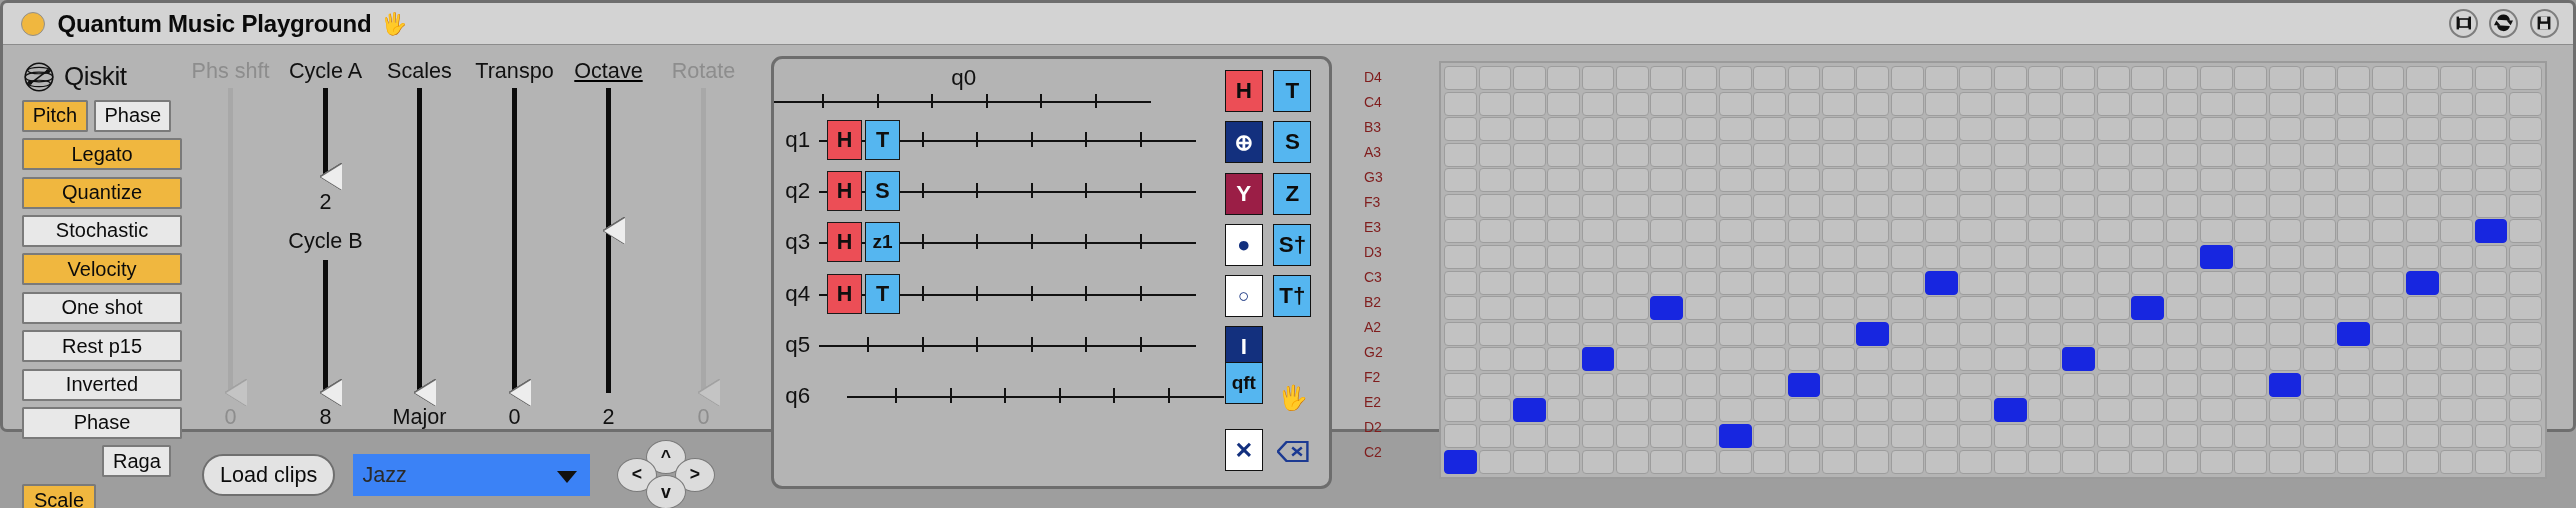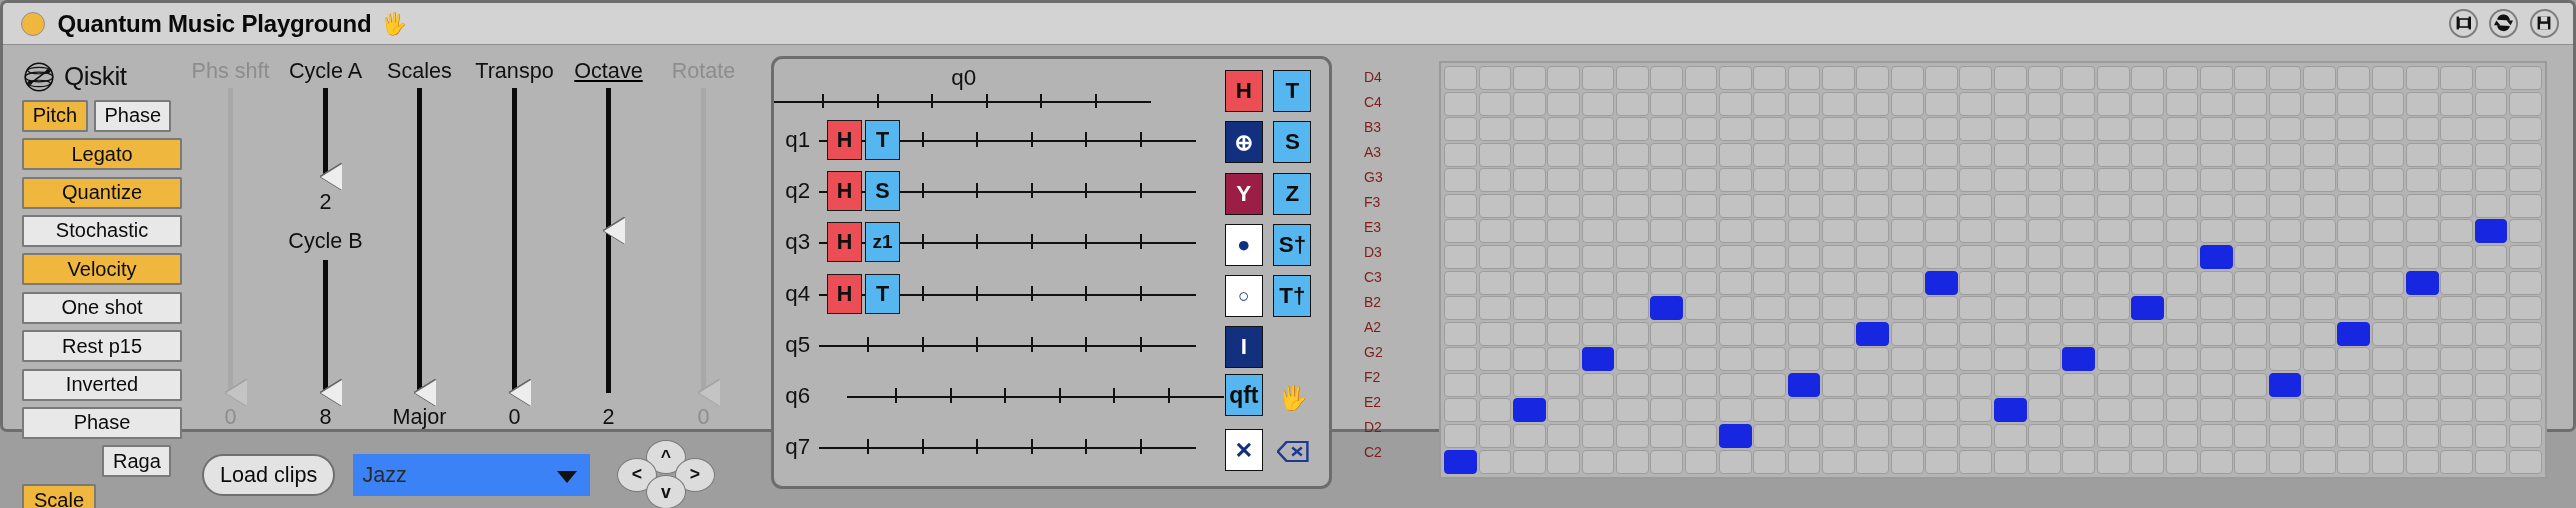--- a/index.html
+++ b/index.html
@@ -450,41 +450,29 @@
         <div class="line"></div>
         <div class="tick" style="left:48px;"></div>
           <div class="tick" style="left:103px;"></div>
         <div class="tick" style="left:157px;"></div>
           <div class="tick" style="left:212px;"></div>
         <div class="tick" style="left:266px;"></div>
           <div class="tick" style="left:321px;"></div>
       </div>
     </div>
 
-    <div class="qrow" style="top:365px;">
-      <div class="qlab">q7</div>
-      <div class="wire">
-        <div class="line"></div>
-        <div class="tick" style="left:48px;"></div>
-          <div class="tick" style="left:103px;"></div>
-        <div class="tick" style="left:157px;"></div>
-          <div class="tick" style="left:212px;"></div>
-        <div class="tick" style="left:266px;"></div>
-          <div class="tick" style="left:321px;"></div>
-      </div>
-    </div>
 
     <div class="pal">
       <div class="pal-cell p-red" style="right:55px; top:0;">H</div>
       <div class="pal-cell p-navy" style="right:55px; top:51px;">⊕</div>
       <div class="pal-cell p-maroon" style="right:55px; top:103px;">Y</div>
       <div class="pal-cell p-white" style="right:55px; top:154px;">●</div>
       <div class="pal-cell p-white" style="right:55px; top:205px; font-size:19px;">○</div>
       <div class="pal-cell p-navy" style="right:55px; top:256px;">I</div>
-      <div class="pal-cell p-blue" style="right:55px; top:304px; font-size:23px;">qft</div>
+      <div class="pal-cell p-blue" style="right:55px; top:292px; font-size:19px;">qft</div>
       <div class="pal-cell p-white" style="right:55px; top:359px;">✕</div>
 
       <div class="pal-cell p-blue" style="right:6.4px; top:0;">T</div>
       <div class="pal-cell p-blue" style="right:6.4px; top:51px;">S</div>
       <div class="pal-cell p-blue" style="right:6.4px; top:103px;">Z</div>
       <div class="pal-cell p-blue" style="right:6.4px; top:154px;">S†</div>
       <div class="pal-cell p-blue" style="right:6.4px; top:205px;">T†</div>
 
       <div class="pal-ico" style="right:4.8px; top:309px; width:40px; height:38px; font-size:24px; color:#46599e;">🖐</div>
       <div class="pal-ico" style="right:4.8px; top:362px; width:40px; height:38px;">

